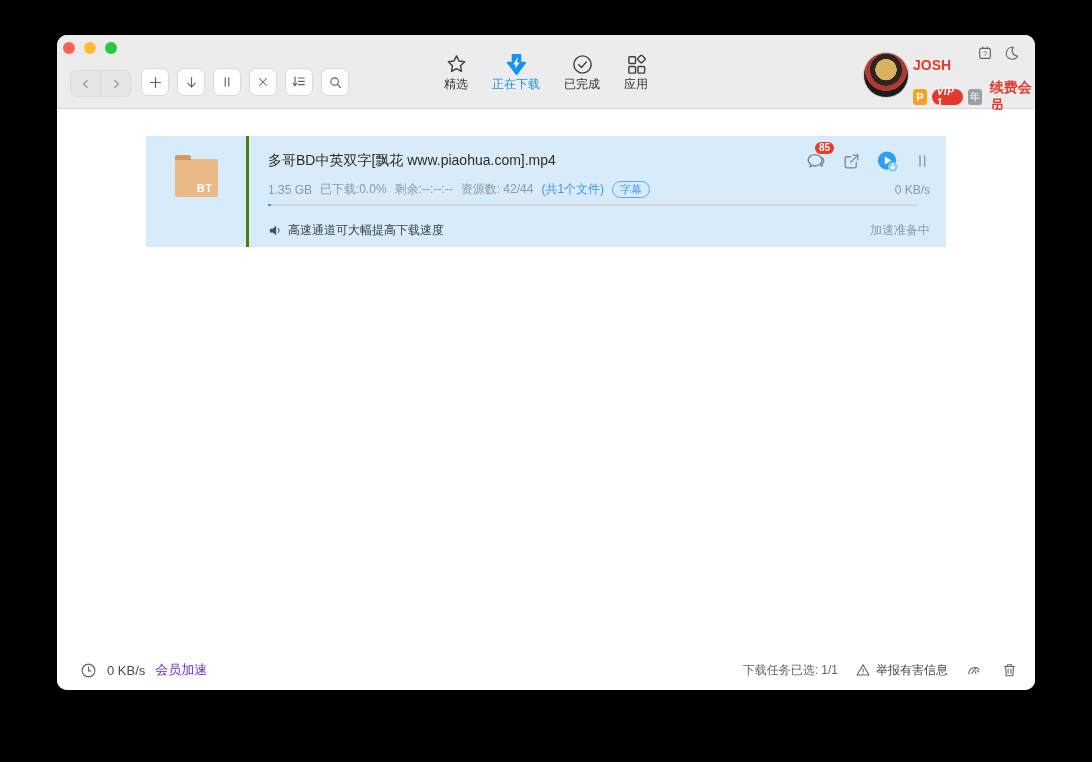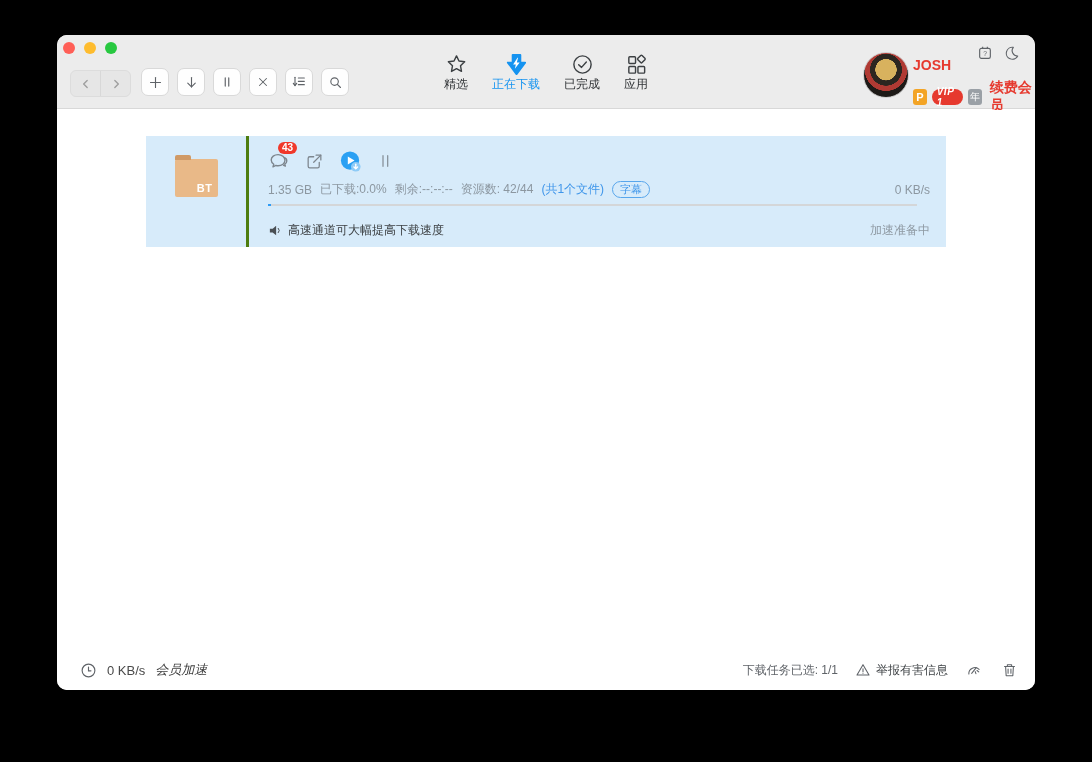--- a/index.html
+++ b/index.html
@@ -105,21 +105,21 @@
   }
   .promo-row .spk{color:#4a4f54;margin-right:5px;display:flex;}
   .accel{margin-left:auto;color:#8e99a2;}
   
   .statusbar{
     position:absolute;left:0;bottom:0;width:100%;height:40px;background:#fff;
     display:flex;align-items:center;font-size:13px;color:#4a4a4a;
   }
   .statusbar .left{display:flex;align-items:center;gap:10px;margin-left:23px;}
   .statusbar .right{display:flex;align-items:center;gap:17px;margin-left:auto;margin-right:17px;font-size:12px;color:#5f6368;justify-content:flex-end;}
-  .member-accel{color:#404040;font-style:italic;}
+  .member-accel{color:#6d28d9;}
   .report{display:flex;align-items:center;gap:5px;color:#3f4346;}
   .sb-icon{display:flex;color:#5f6368;}
   svg{display:block;}
 </style>
 </head>
 <body>
 
 <div class="window">
 
   <div class="toolbar">
@@ -267,29 +267,30 @@
 
   <div class="content">
     <div class="card">
       <div class="card-icon-col">
         <div class="folder">
           <span class="bt">BT</span>
         </div>
       </div>
       <div class="card-main">
         <div class="title-row">
+          <div class="fname">多哥BD中英双字[飘花 www.piaohua.com].mp4</div>
           <div class="actions">
             <span class="action">
               <span>
                 <svg width="22" height="22" viewBox="0 0 24 24" fill="none" stroke="#7d868e" stroke-width="1.5" stroke-linejoin="round">
                     <path d="M11 5c-4.2 0-7.5 2.6-7.5 5.9 0 1.9 1.1 3.5 2.8 4.6l-.9 2.9 3.3-1.5c.7.2 1.5.3 2.3.3 4.2 0 7.5-2.6 7.5-5.9S15.2 5 11 5z"></path>
                     <path d="M17.5 8.2c1.8.6 3 2 3 3.7 0 1.4-.9 2.7-2.2 3.5l.7 2.2-2.5-1.2"></path>
                   </svg>
               </span>
-              <span class="count-badge">43</span>
+              <span class="count-badge">85</span>
             </span>
             <span class="action">
               <span>
                 <svg width="19" height="19" viewBox="0 0 24 24" fill="none" stroke="#7d868e" stroke-width="1.6" stroke-linecap="round" stroke-linejoin="round">
                     <path d="M18 13v5a2 2 0 0 1-2 2H6a2 2 0 0 1-2-2V8a2 2 0 0 1 2-2h5"></path>
                     <line x1="11" y1="13" x2="20" y2="4"></line>
                     <polyline points="14,4 20,4 20,10"></polyline>
                   </svg>
               </span>
             </span>

